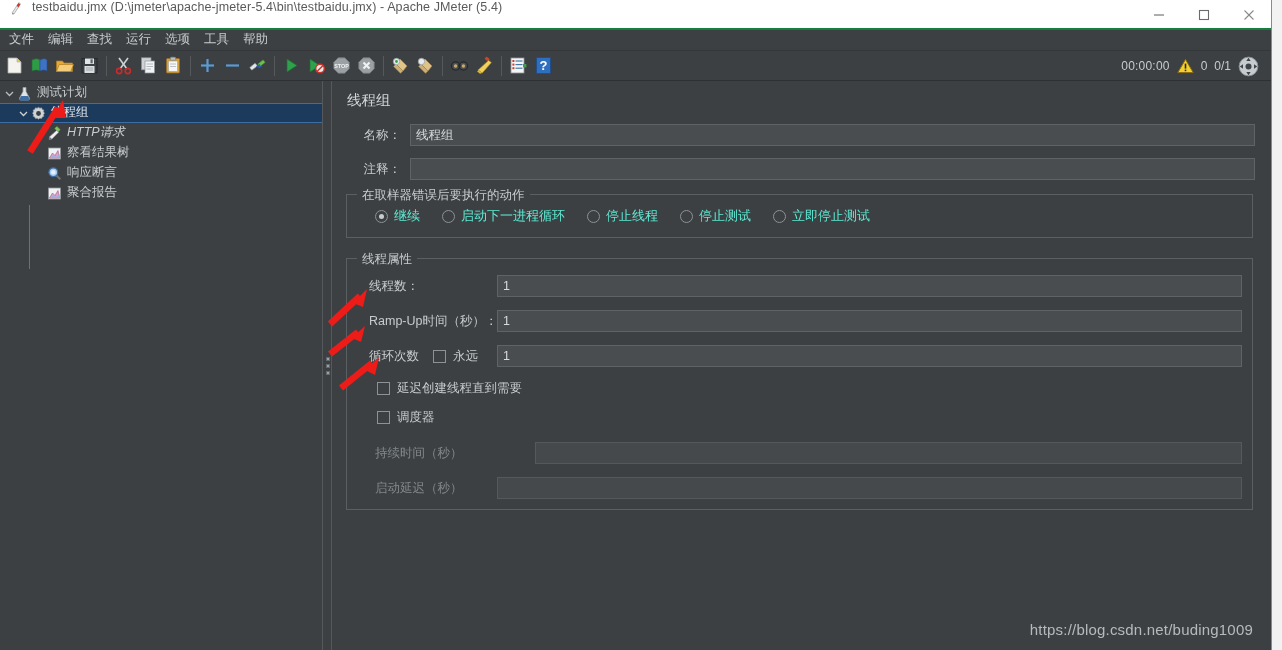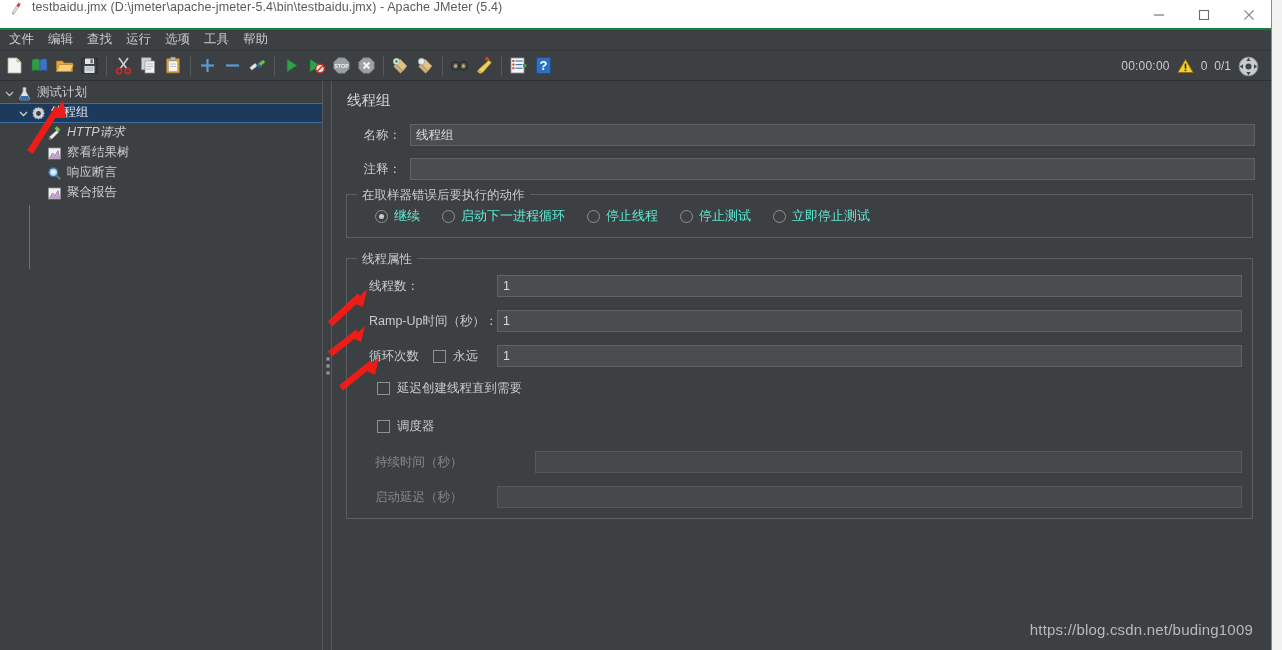--- a/index.html
+++ b/index.html
@@ -680,21 +680,21 @@
             <span class="field-label" style="padding-right:14px;text-align:center;">循环次数</span>
             <span class="check-inline">
               <span class="check-mark"></span>
               <span class="check-label">永远</span>
             </span>
           </div>
           <input class="text-input" type="text" value="1" style="">
         </div>
 
 
-        <div class="check-row" style="margin-bottom:21px;text-align:right;">
+        <div class="check-row" style="margin-bottom:12px;text-align:right;">
           <span class="check-mark"></span>
           <span class="check-label">延迟创建线程直到需要</span>
         </div>
 
         <div class="check-row" style="margin-bottom:16px;">
           <span class="check-mark"></span>
           <span class="check-label">调度器</span>
         </div>
 
         <div class="field-row" style="margin-bottom:13px;gap:38px;">

